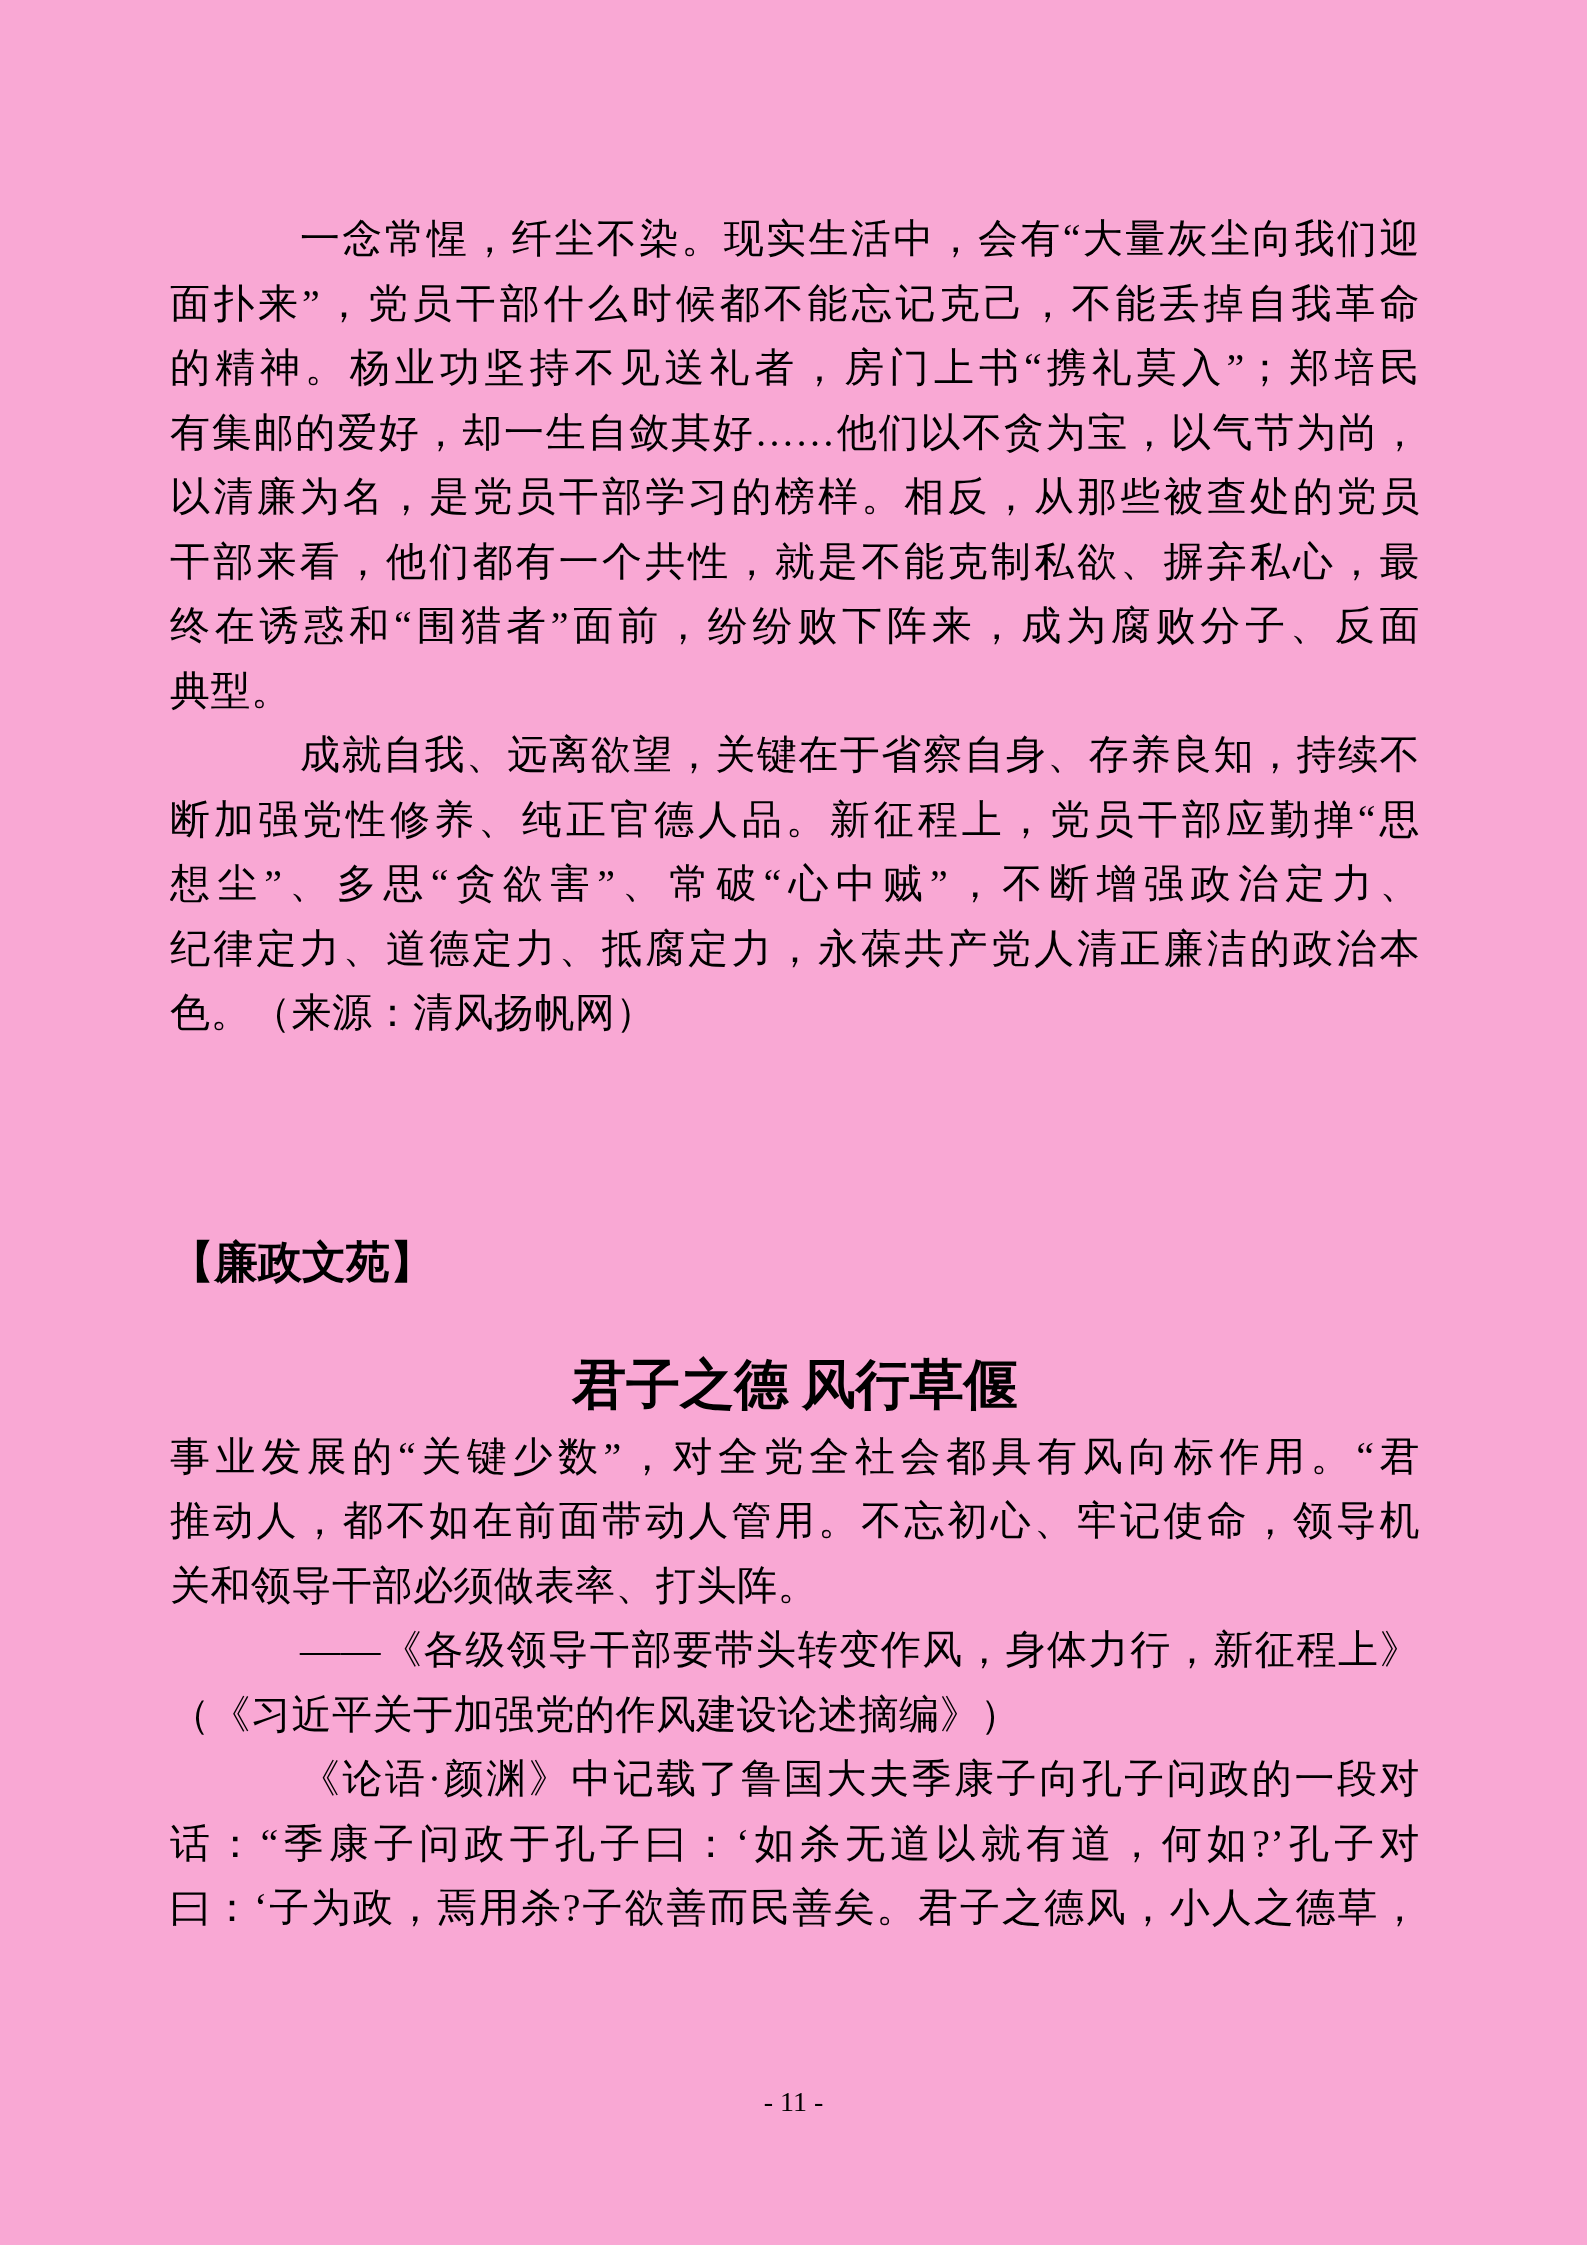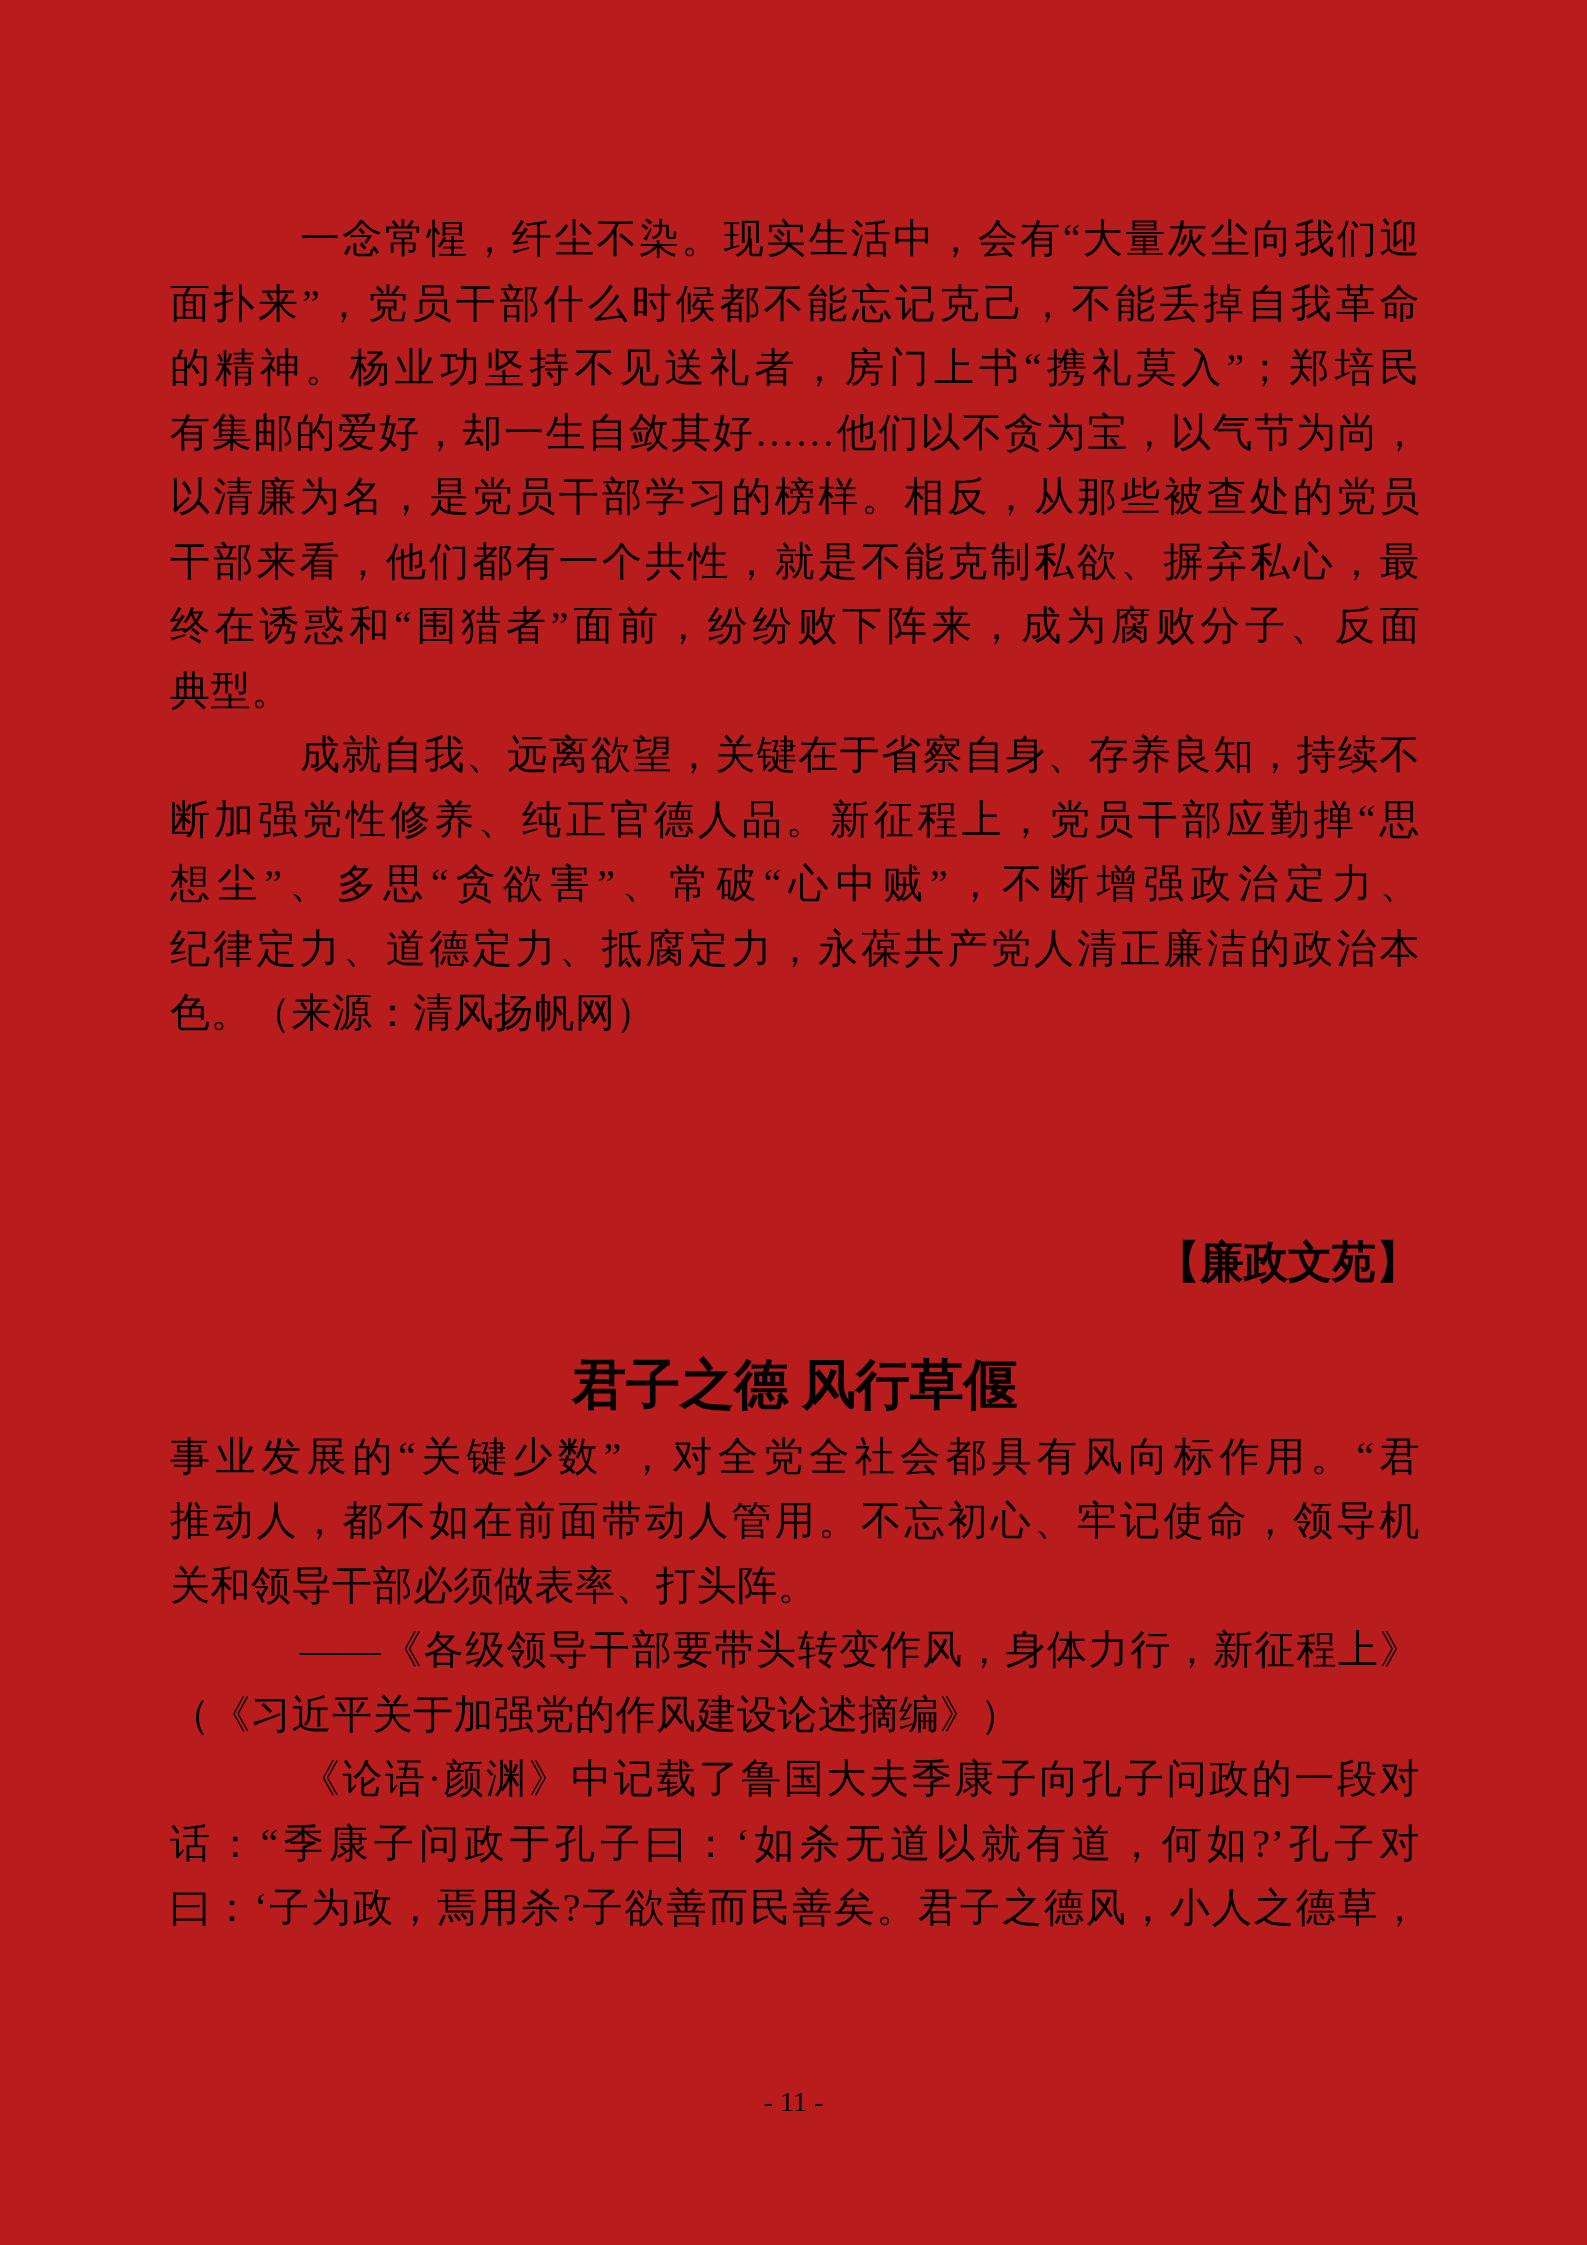--- a/index.html
+++ b/index.html
@@ -4,21 +4,21 @@
 <style>
   html, body {
     margin: 0;
     padding: 0;
     background: #ffffff;
   }
   .page {
     position: relative;
     width: 1587px;
     height: 2245px;
-    background: #b91c1c;
+    background: #f9a8d4;
     color: #000000;
     font-family: "Liberation Serif", serif;
     overflow: hidden;
   }
   .text-area {
     position: absolute;
     left: 170px;
     top: 207px;
     width: 1250px;
   }
@@ -40,21 +40,21 @@
   .line.para-end {
     text-align-last: left;
     font-family: Liberation Serif, serif;
   }
   .section-header {
     font-family: "Liberation Sans", sans-serif;
     font-weight: 700;
     font-size: 44px;
     line-height: 58px;
     margin-top: 187px;
-    text-align: right;
+    text-align: left;
   }
   .article-title {
     font-family: "Liberation Serif", serif;
     font-weight: 700;
     font-size: 54px;
     line-height: 72px;
     margin-top: 58px;
     text-align: center;
   }
   .article-body {

